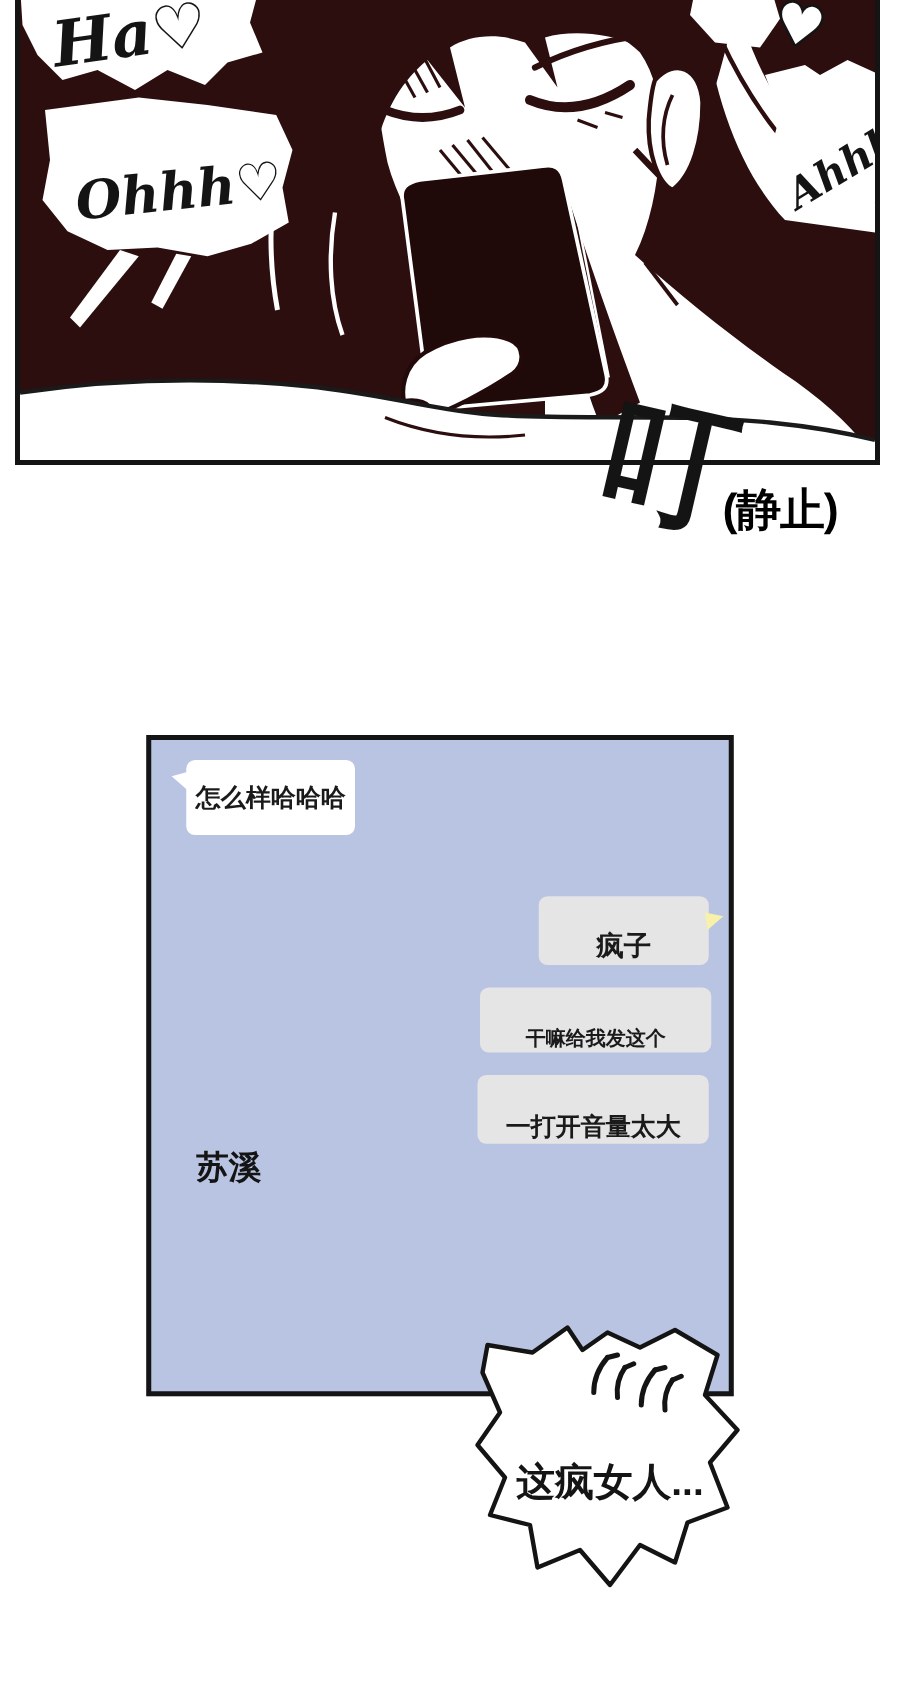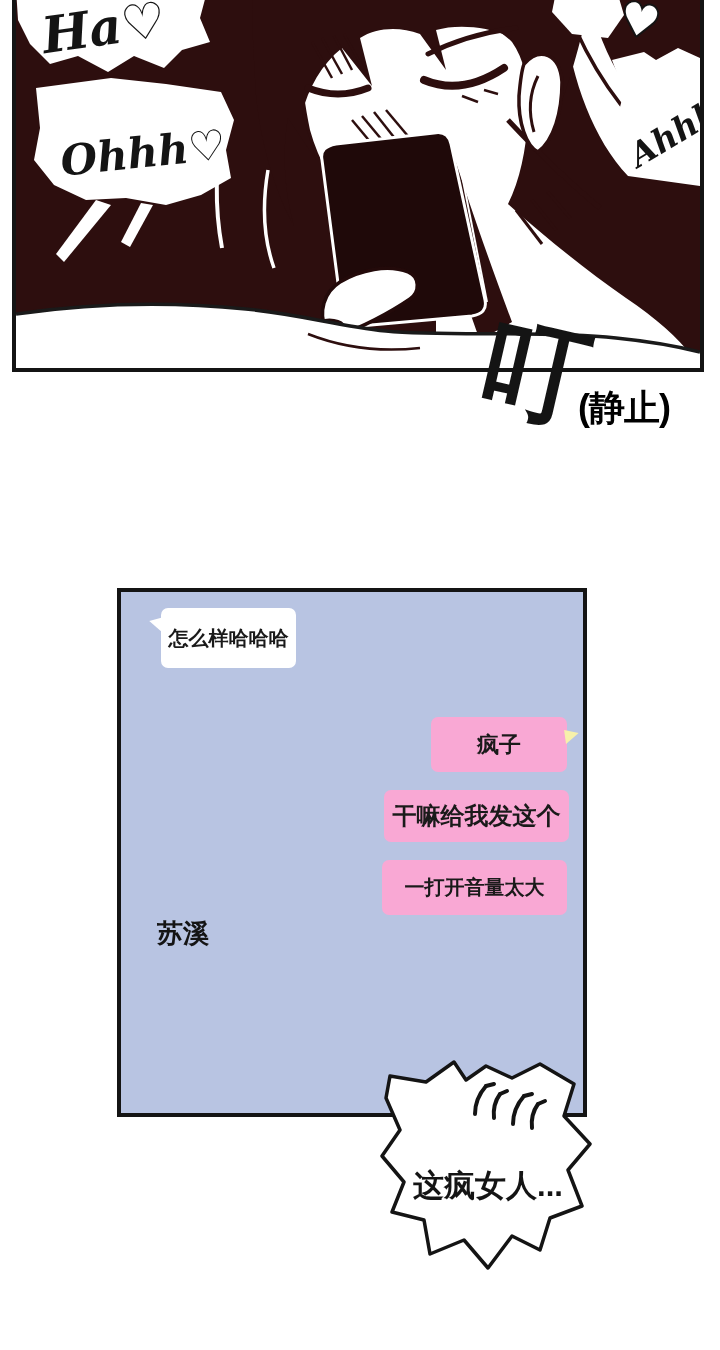--- a/index.html
+++ b/index.html
@@ -16,33 +16,33 @@
     font-weight:900;transform:rotate(13deg);color:#141414;z-index:6;
     font-family:"Liberation Sans", sans-serif;}
   .sfx-caption{position:absolute;left:578px;top:390px;font-size:36px;line-height:1;
     font-weight:700;color:#000000;z-index:6;letter-spacing:-1px;}
 
   
   .chat-panel{position:absolute;left:117px;top:588px;width:462px;height:521px;
     background:#b8c4e2;border:4px solid #141414;z-index:2;}
   .bubble{position:absolute;box-sizing:border-box;display:flex;align-items:center;
     justify-content:center;font-weight:600;color:#1a1a1a;}
-  .bubble.white{background:#ffffff;border-radius:7px;margin-left:12px;}
-  .bubble.yellow{background:#f9a8d4;border-radius:7px;}
+  .bubble.white{background:#ffffff;border-radius:7px;}
+  .bubble.yellow{background:#e5e5e5;border-radius:7px;align-items:flex-end;}
   .tail{position:absolute;width:0;height:0;}
   .tail.left{left:-12px;border-top:6px solid transparent;border-bottom:9px solid transparent;
     border-right:14px solid #ffffff;transform:rotate(8deg);}
   .tail.right{right:-12px;border-top:5px solid transparent;border-bottom:9px solid transparent;
     border-left:14px solid #f7f1aa;transform:rotate(-8deg);}
 
   .msg-1{left:28px;top:16px;width:135px;height:60px;font-size:20px;}
   .msg-1 .tail{top:8px;}
   .msg-2{left:310px;top:125px;width:136px;height:55px;font-size:22px;}
   .msg-2 .tail{top:12px;}
-  .msg-3{left:263px;top:198px;width:185px;height:52px;font-size:24px;}
+  .msg-3{left:263px;top:198px;width:185px;height:52px;font-size:16px;}
   .msg-4{left:261px;top:268px;width:185px;height:55px;font-size:20px;}
   .sender-label{position:absolute;left:36px;top:324px;font-size:26px;font-weight:700;color:#141414;}
   .msg-5{left:21px;top:366px;width:292px;height:69px;font-size:26px;}
   .msg-5 .tail{top:12px;}
 
   
   .burst{position:absolute;left:370px;top:1050px;width:240px;height:240px;z-index:4;overflow:visible;}
 </style>
 </head>
 <body>

